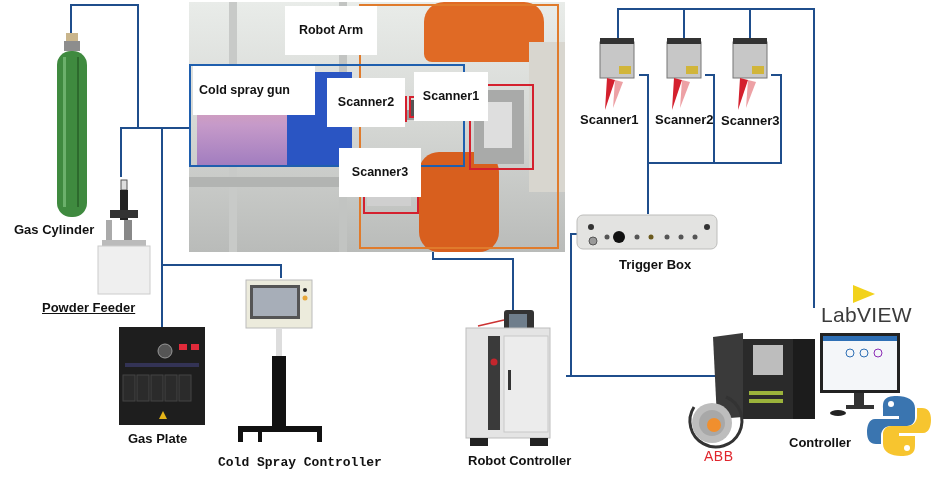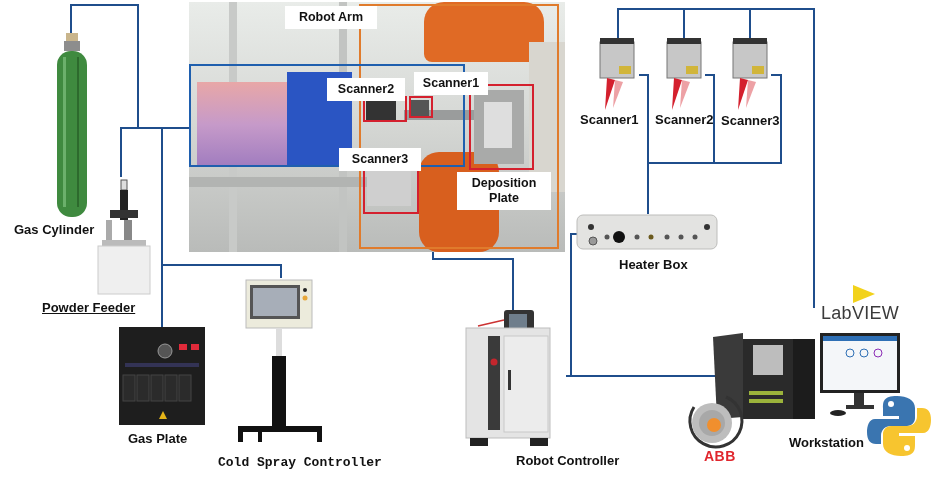--- a/index.html
+++ b/index.html
@@ -1,20 +1,20 @@
 <!DOCTYPE html>
 <html><head>
 <meta charset="utf-8">
 <style>
   html,body{margin:0;padding:0;background:#ffffff;}
   body{width:937px;height:482px;position:relative;overflow:hidden;font-family:"Liberation Sans","DejaVu Sans",sans-serif;}
   .abs{position:absolute;}
   .label{position:absolute;font-weight:bold;font-size:13px;color:#111;white-space:nowrap;text-align:center;}
   .wire{position:absolute;background:#1f4e8c;}
-  .tag{position:absolute;background:#fff;font-weight:bold;font-size:12.5px;color:#111;padding:4px 6px;text-align:center;line-height:15px;}
+  .tag{position:absolute;background:#fff;font-weight:bold;font-size:12.5px;color:#111;padding:17px 6px;text-align:center;line-height:15px;}
   svg{position:absolute;overflow:visible;}
 </style>
 </head>
 <body>
 
 <div>
 
   <div class="wire" style="left:70px;top:4px;width:2px;height:30px;"></div>
   <div class="wire" style="left:70px;top:4px;width:68px;height:2px;"></div>
   <div class="wire" style="left:137px;top:4px;width:2px;height:124px;"></div>
@@ -129,27 +129,24 @@
   <div class="abs" style="left:178px;top:168px;width:44px;height:36px;background:#cfcfcf;"></div>
 
   <div class="abs" style="left:170px;top:2px;width:200px;height:245px;border:2px solid #e07b2c;box-sizing:border-box;"></div>
   <div class="abs" style="left:0;top:62px;width:276px;height:103px;border:2px solid #1f5fae;box-sizing:border-box;"></div>
   <div class="abs" style="left:174px;top:94px;width:44px;height:26px;border:2px solid #d4202e;box-sizing:border-box;"></div>
   <div class="abs" style="left:220px;top:94px;width:24px;height:22px;border:2px solid #d4202e;box-sizing:border-box;"></div>
   <div class="abs" style="left:174px;top:164px;width:56px;height:48px;border:2px solid #d4202e;box-sizing:border-box;"></div>
   <div class="abs" style="left:280px;top:82px;width:65px;height:86px;border:2px solid #d4202e;box-sizing:border-box;"></div>
 
   <div class="tag" style="left:96px;top:4px;width:80px;">Robot Arm</div>
+  <div class="tag" style="left:4px;top:64px;width:110px;text-align:left;">Cold spray gun</div>
   <div class="tag" style="left:138px;top:76px;width:66px;">Scanner2</div>
   <div class="tag" style="left:225px;top:70px;width:62px;">Scanner1</div>
   <div class="tag" style="left:150px;top:146px;width:70px;">Scanner3</div>
-  <div class="tag" style="left:268px;top:170px;width:82px;">
-    <div>Deposition</div>
-    <div>Plate</div>
-  </div>
 </div>
 
 <div>
   <svg width="50" height="80" style="left:597px;top:38px;">
     <rect x="3" y="4" width="34" height="36" fill="#c7c7c7" stroke="#777"></rect>
     <rect x="3" y="0" width="34" height="6" fill="#333"></rect>
     <rect x="22" y="28" width="12" height="8" fill="#d1b53a"></rect>
     <polygon points="10,40 18,42 8,72" fill="#d4202e"></polygon>
     <polygon points="18,42 26,44 16,70" fill="#e98a8e" opacity="0.8"></polygon>
   </svg>
@@ -179,45 +176,45 @@
     <circle cx="16" cy="28" r="4" fill="#999" stroke="#555"></circle>
     <circle cx="42" cy="24" r="6" fill="#111"></circle>
     <circle cx="30" cy="24" r="2.5" fill="#555"></circle>
     <circle cx="60" cy="24" r="2.5" fill="#555"></circle>
     <circle cx="74" cy="24" r="2.5" fill="#6b5a1e"></circle>
     <circle cx="90" cy="24" r="2.5" fill="#555"></circle>
     <circle cx="104" cy="24" r="2.5" fill="#555"></circle>
     <circle cx="118" cy="24" r="2.5" fill="#555"></circle>
     <circle cx="130" cy="14" r="3" fill="#333"></circle>
   </svg>
-  <div class="label" style="left:619px;top:257px;">Heater Box</div>
+  <div class="label" style="left:619px;top:257px;">Trigger Box</div>
 </div>
 
 <div>
   <svg width="96" height="140" style="left:460px;top:310px;">
     <rect x="44" y="0" width="30" height="24" rx="3" fill="#333"></rect>
     <rect x="49" y="4" width="18" height="14" fill="#6f7e8c"></rect>
     <line x1="18" y1="16" x2="44" y2="10" stroke="#c33" stroke-width="1.5"></line>
     <rect x="6" y="18" width="84" height="110" fill="#e4e4e4" stroke="#bdbdbd"></rect>
     <rect x="28" y="26" width="12" height="94" fill="#3a3a3a"></rect>
     <circle cx="34" cy="52" r="3.5" fill="#c3262d"></circle>
     <rect x="44" y="26" width="44" height="96" fill="#ececec" stroke="#c8c8c8"></rect>
     <rect x="48" y="60" width="3" height="20" fill="#333"></rect>
     <rect x="10" y="128" width="18" height="8" fill="#222"></rect>
     <rect x="70" y="128" width="18" height="8" fill="#222"></rect>
   </svg>
-  <div class="label" style="left:468px;top:453px;margin-left:48px;">Robot Controller</div>
+  <div class="label" style="left:468px;top:453px;">Robot Controller</div>
 </div>
 
 <div>
 
   <svg width="26" height="22" style="left:851px;top:283px;">
     <polygon points="2,2 24,11 2,20" fill="#f2d21b"></polygon>
   </svg>
-  <div class="abs" style="left:821px;top:303px;font-size:18px;color:#3b3b3b;letter-spacing:0.3px;">LabVIEW</div>
+  <div class="abs" style="left:821px;top:303px;font-size:21px;color:#3b3b3b;letter-spacing:0.3px;">LabVIEW</div>
 
   <svg width="110" height="90" style="left:713px;top:333px;">
     <polygon points="0,4 30,0 30,84 4,86" fill="#3a3a3a"></polygon>
     <rect x="30" y="6" width="50" height="80" fill="#2a2a2a"></rect>
     <rect x="40" y="12" width="30" height="30" fill="#bdbdbd"></rect>
     <rect x="36" y="58" width="34" height="4" fill="#9bb33b"></rect>
     <rect x="36" y="66" width="34" height="4" fill="#9bb33b"></rect>
     <rect x="80" y="6" width="22" height="80" fill="#1c1c1c"></rect>
   </svg>
 
@@ -232,23 +229,23 @@
     <rect x="26" y="72" width="28" height="4" fill="#333"></rect>
     <ellipse cx="18" cy="80" rx="8" ry="3" fill="#222"></ellipse>
   </svg>
 
   <svg width="60" height="80" style="left:686px;top:393px;">
     <path d="M8,14 A26,26 0 1 0 40,4" fill="none" stroke="#333" stroke-width="3"></path>
     <circle cx="26" cy="30" r="20" fill="#bdbdbd"></circle>
     <circle cx="26" cy="30" r="13" fill="#a8a8a8"></circle>
     <circle cx="28" cy="32" r="7" fill="#f08f2e"></circle>
   </svg>
-  <div class="abs" style="left:704px;top:448px;font-weight:bold;font-size:14px;color:#e0262d;letter-spacing:0.5px;">ABB</div>
+  <div class="abs" style="left:704px;top:448px;font-weight:normal;font-size:14px;color:#e0262d;letter-spacing:0.5px;">ABB</div>
 
   <svg width="64" height="64" style="left:867px;top:394px;">
     <path d="M30,2 C16,2 16,8 16,14 L16,22 L32,22 L32,25 L8,25 C2,25 0,32 0,38 C0,46 3,50 9,50 L14,50 L14,42 C14,36 18,32 24,32 L40,32 C45,32 48,28 48,24 L48,14 C48,6 40,2 30,2 Z" fill="#3a75b0"></path>
     <circle cx="24" cy="10" r="3" fill="#fff"></circle>
     <path d="M34,62 C48,62 48,56 48,50 L48,42 L32,42 L32,39 L56,39 C62,39 64,32 64,26 C64,18 61,14 55,14 L50,14 L50,22 C50,28 46,32 40,32 L24,32 C19,32 16,36 16,40 L16,50 C16,58 24,62 34,62 Z" fill="#f7c52f"></path>
     <circle cx="40" cy="54" r="3" fill="#fff"></circle>
   </svg>
 
-  <div class="label" style="left:789px;top:435px;">Workstation</div>
+  <div class="label" style="left:789px;top:435px;">Controller</div>
 </div>
 
 </body></html>

